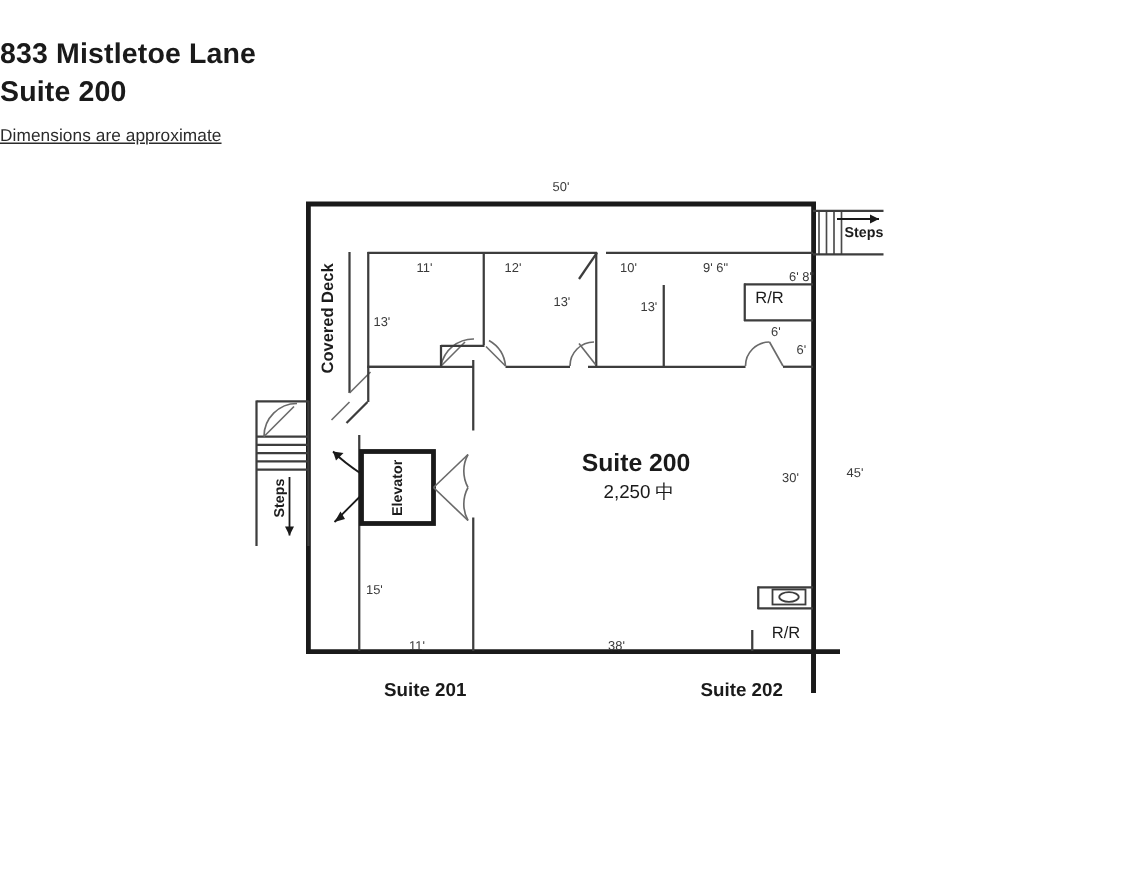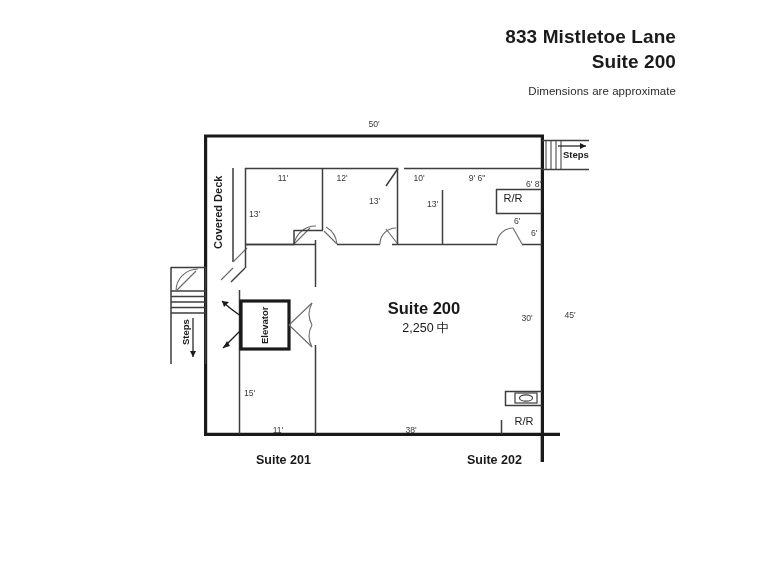--- a/index.html
+++ b/index.html
@@ -18,35 +18,36 @@
   #floorplan-page {
     position: relative;
     width: 761px;
     height: 588px;
   }
   .title-block {
     position: absolute;
     top: 24px;
     left: 0;
     width: 676px;
-    text-align: right;
+    text-align: left;
   }
   .title-line {
     font-size: 19px;
     font-weight: 600;
     line-height: 25px;
     letter-spacing: 0.1px;
     color: #1a1a1a;
   }
   .subtitle-line {
     font-size: 11.5px;
     font-weight: 400;
     color: #2b2b2b;
     margin-top: 11px;
     letter-spacing: 0.05px;
+    text-decoration: underline;
   }
   #plan-svg {
     position: absolute;
     top: 0;
     left: 0;
   }
   .dim-text {
     font-family: "Liberation Sans", sans-serif;
     font-size: 8.6px;
     fill: #3a3a3a;

